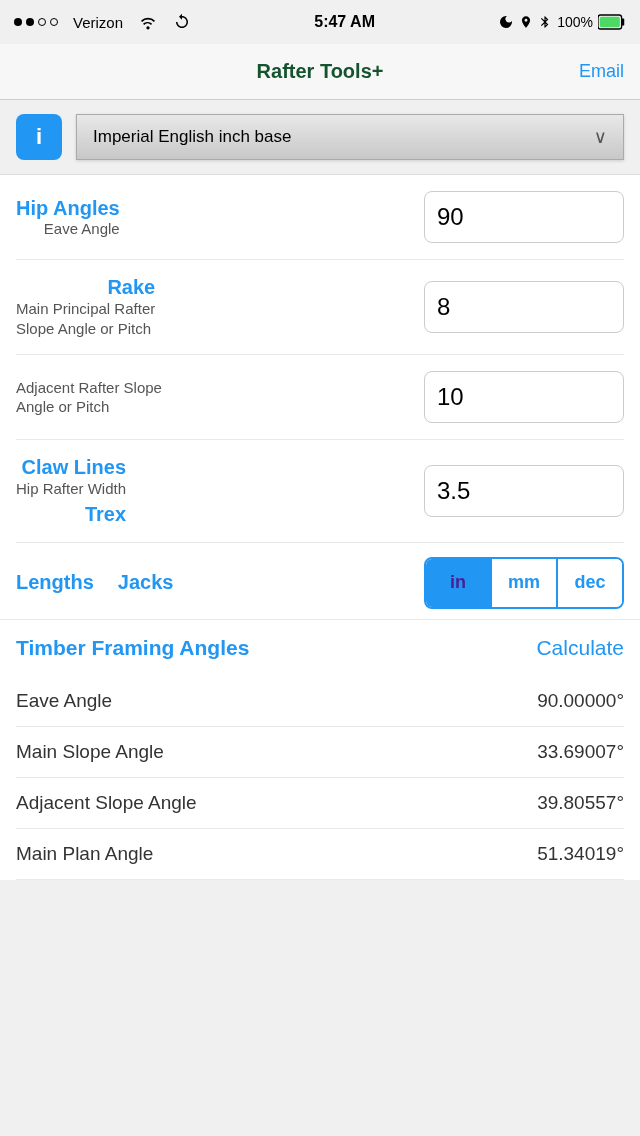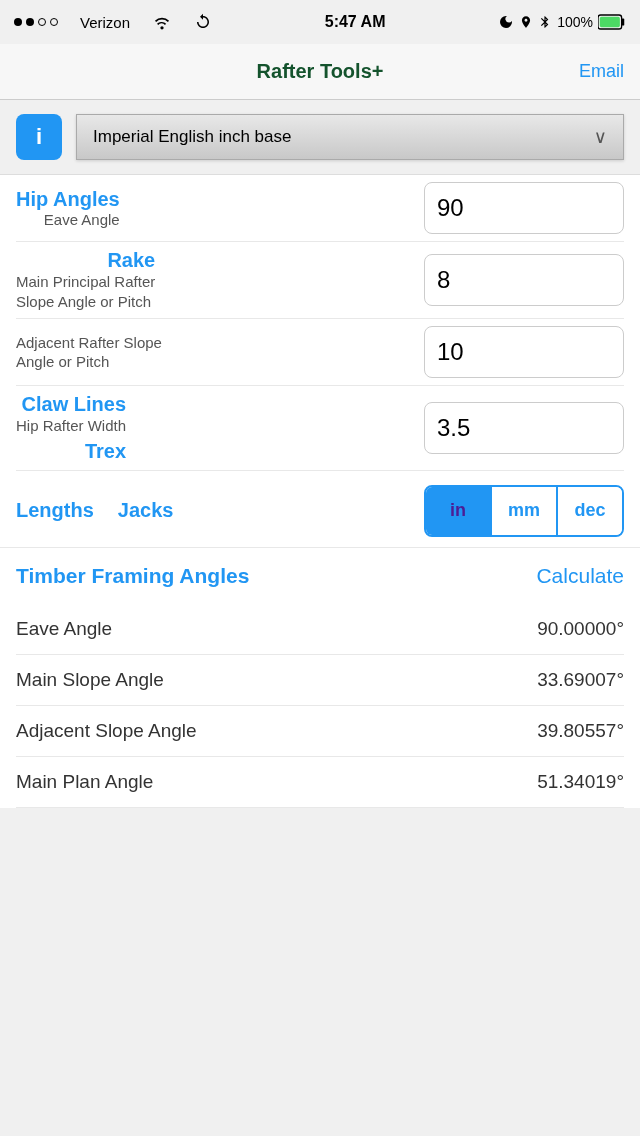--- a/index.html
+++ b/index.html
@@ -19,21 +19,21 @@
       display: flex;
       align-items: center;
       justify-content: space-between;
       padding: 0 14px;
       font-size: 15px;
       font-weight: 500;
     }
     .status-left {
       display: flex;
       align-items: center;
-      gap: 22px;
+      gap: 15px;
       text-align: center;
     }
     .status-dots {
       display: flex; gap: 4px;
     }
     .dot { width: 8px; height: 8px; border-radius: 50%; }
     .dot.filled { background: #000; }
     .dot.empty { background: transparent; border: 1.5px solid #000; }
     .status-center {
       font-weight: 600;
@@ -119,21 +119,21 @@
     
     .form-section {
       background: #fff;
       padding: 0 16px;
     }
 
     .form-row {
       display: flex;
       align-items: center;
       justify-content: space-between;
-      padding: 7px 0;
+      padding: 16px 0;
       border-bottom: 1px solid #e8e8e8;
     }
     .form-row:last-child {
       border-bottom: none;
     }
 
     .form-label-group {
       display: flex;
       flex-direction: column;
       align-items: flex-end;

